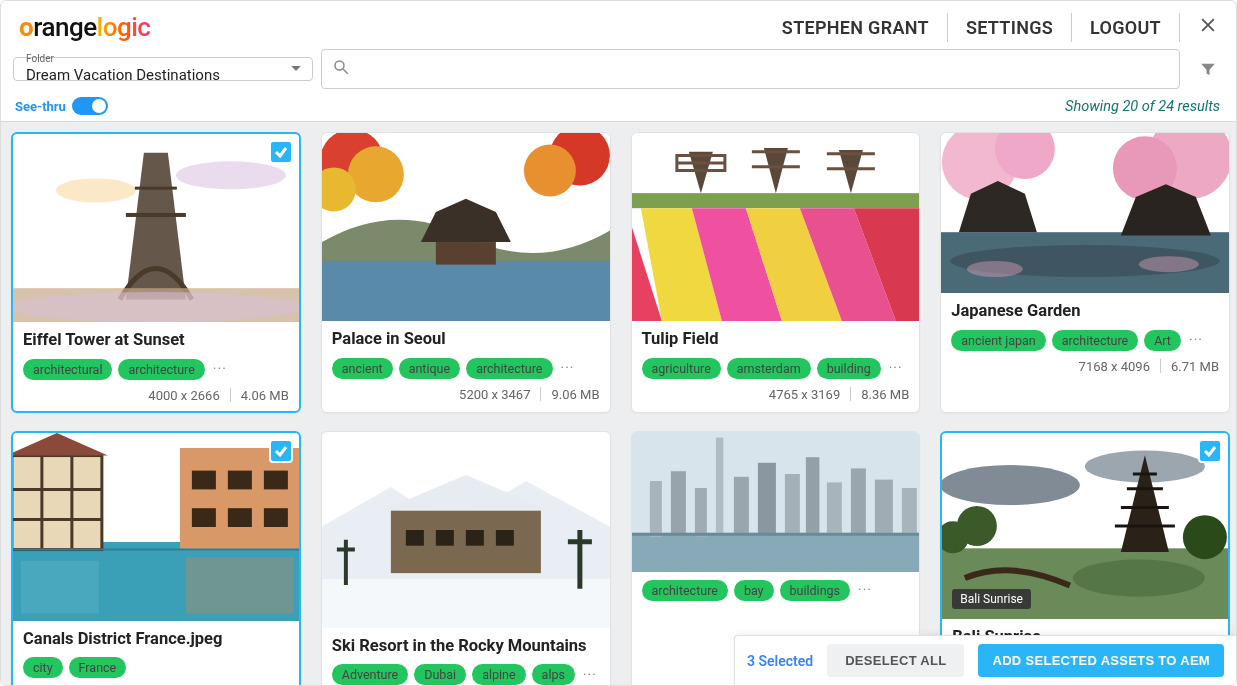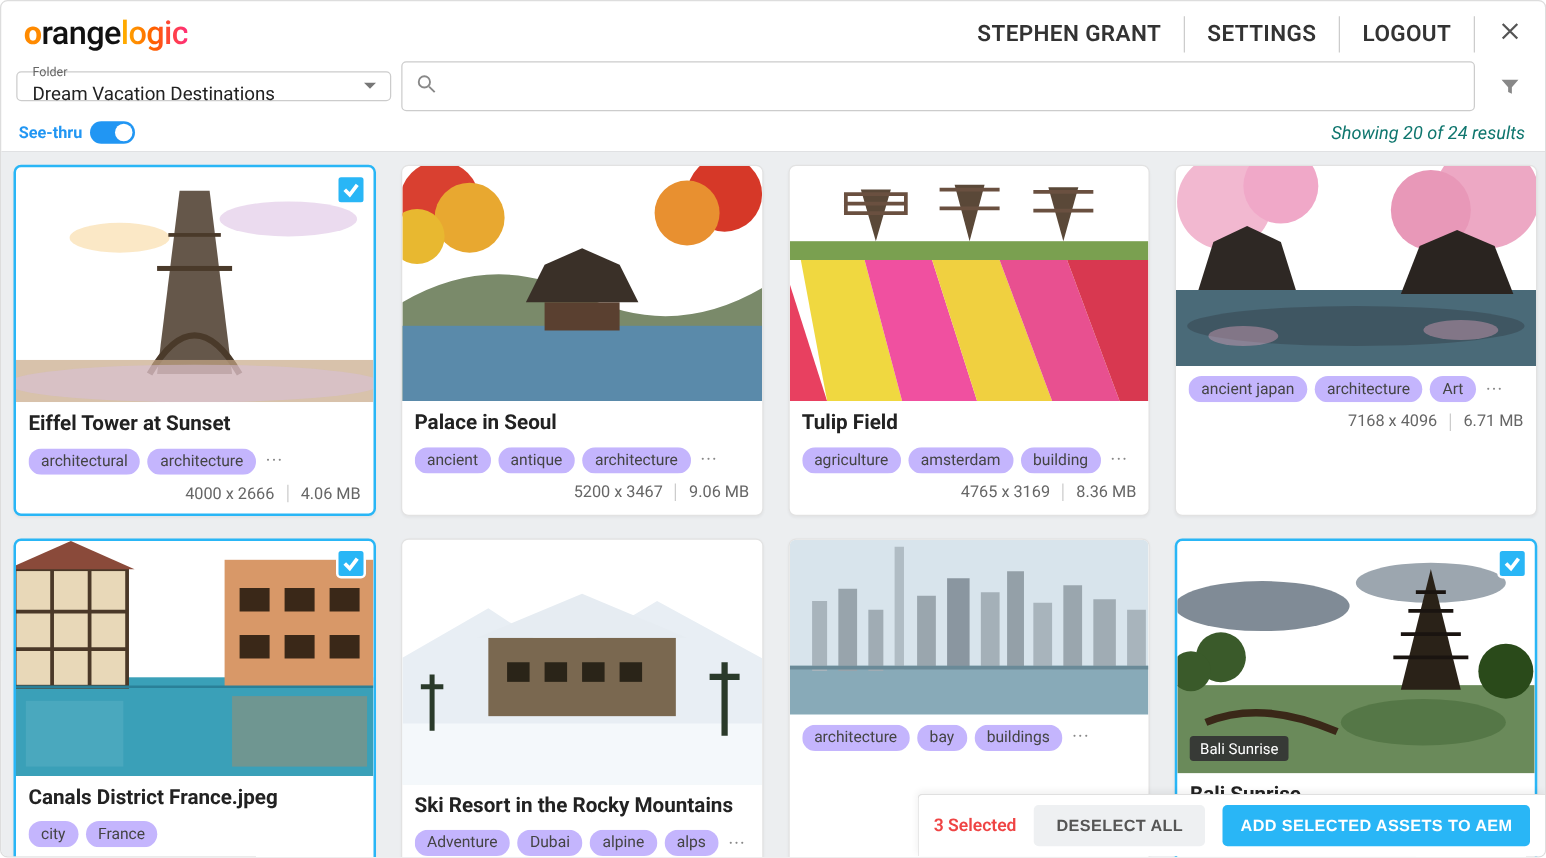--- a/index.html
+++ b/index.html
@@ -126,21 +126,21 @@
   }
   .sel-box svg { width:14px; height:14px; stroke:#fff; stroke-width:3; fill:none;}
   .tooltip-lbl {
     position:absolute; bottom:10px; left:10px;
     background:rgba(51,51,51,0.92); color:#fff; font-size:12px; padding:3px 8px; border-radius:3px;
   }
   .card-body { padding:8px 10px 8px 10px; }
   .card-title { font-size:16.5px; font-weight:700; color:#222; margin-bottom:8px; line-height:1.25;}
   .tags { display:flex; gap:6px; align-items:center; flex-wrap:nowrap; overflow:hidden; margin-bottom:8px;}
   .tag {
-    background:#c4b5fd; color:#444; font-size:12.5px; padding:3px 10px; border-radius:12px; white-space:nowrap;
+    background:#22c55e; color:#444; font-size:12.5px; padding:3px 10px; border-radius:12px; white-space:nowrap;
   }
   .tag-more { color:#888; font-size:14px; padding:0 2px; letter-spacing:1px;}
   .meta {
     display:flex; justify-content:flex-end; align-items:center; gap:10px;
     font-size:13px; color:#666;
   }
   .meta .dim, .meta .size { }
   .meta .divider { width:1px; height:14px; background:#ccc;}
 
   
@@ -150,21 +150,21 @@
     background:#fff;
     border-top:1px solid #e0e0e0;
     border-left:1px solid #e0e0e0;
     border-top-left-radius:4px;
     padding:8px 12px;
     display:flex;
     align-items:center;
     gap:14px;
     box-shadow:0 -2px 6px rgba(0,0,0,0.06);
   }
-  .sel-count { font-size:14px; color:#ef4444; font-weight:600;}
+  .sel-count { font-size:14px; color:#3b82f6; font-weight:600;}
   .btn-deselect {
     background:#eef0f2; color:#555; font-weight:700; font-size:13px;
     padding:9px 18px; border-radius:4px; border:none; cursor:pointer; letter-spacing:0.3px;
   }
   .btn-primary {
     background:#29b6f6; color:#fff; font-weight:700; font-size:13px;
     padding:9px 14px; border-radius:4px; border:none; cursor:pointer; letter-spacing:0.3px;
   }
 
   
@@ -340,20 +340,21 @@
       <circle cx="210" cy="35.2" r="32" fill="#e898b8"></circle>
       <rect x="0" y="99.2" width="300" height="60.8" fill="#4a6a78"></rect>
       <path d="M24 99.2 L102.00000000000001 99.2 L90 60.8 L63 48 L36 60.8 Z" fill="#2e2824"></path>
       <path d="M186 102.4 L276 102.4 L261 64 L231 51.2 L201 64 Z" fill="#2a2420"></path>
       <ellipse cx="150" cy="128" rx="135" ry="16" fill="#384a54" opacity="0.6"></ellipse>
       <ellipse cx="60" cy="136" rx="28" ry="8" fill="#e8a8c0" opacity="0.4"></ellipse>
       <ellipse cx="234" cy="131.2" rx="30" ry="8" fill="#e8a8c0" opacity="0.4"></ellipse>
     </svg>
         </div>
     <div class="card-body">
+      <div class="card-title">Japanese Garden</div>
       <div class="tags">
             <span class="tag">ancient japan</span>
             <span class="tag">architecture</span>
             <span class="tag">Art</span>
             <span class="tag-more">···</span>
           </div>
       <div class="meta">
         <span class="dim">7168 x 4096</span>
         <span class="divider"></span>
         <span class="size">6.71 MB</span>

